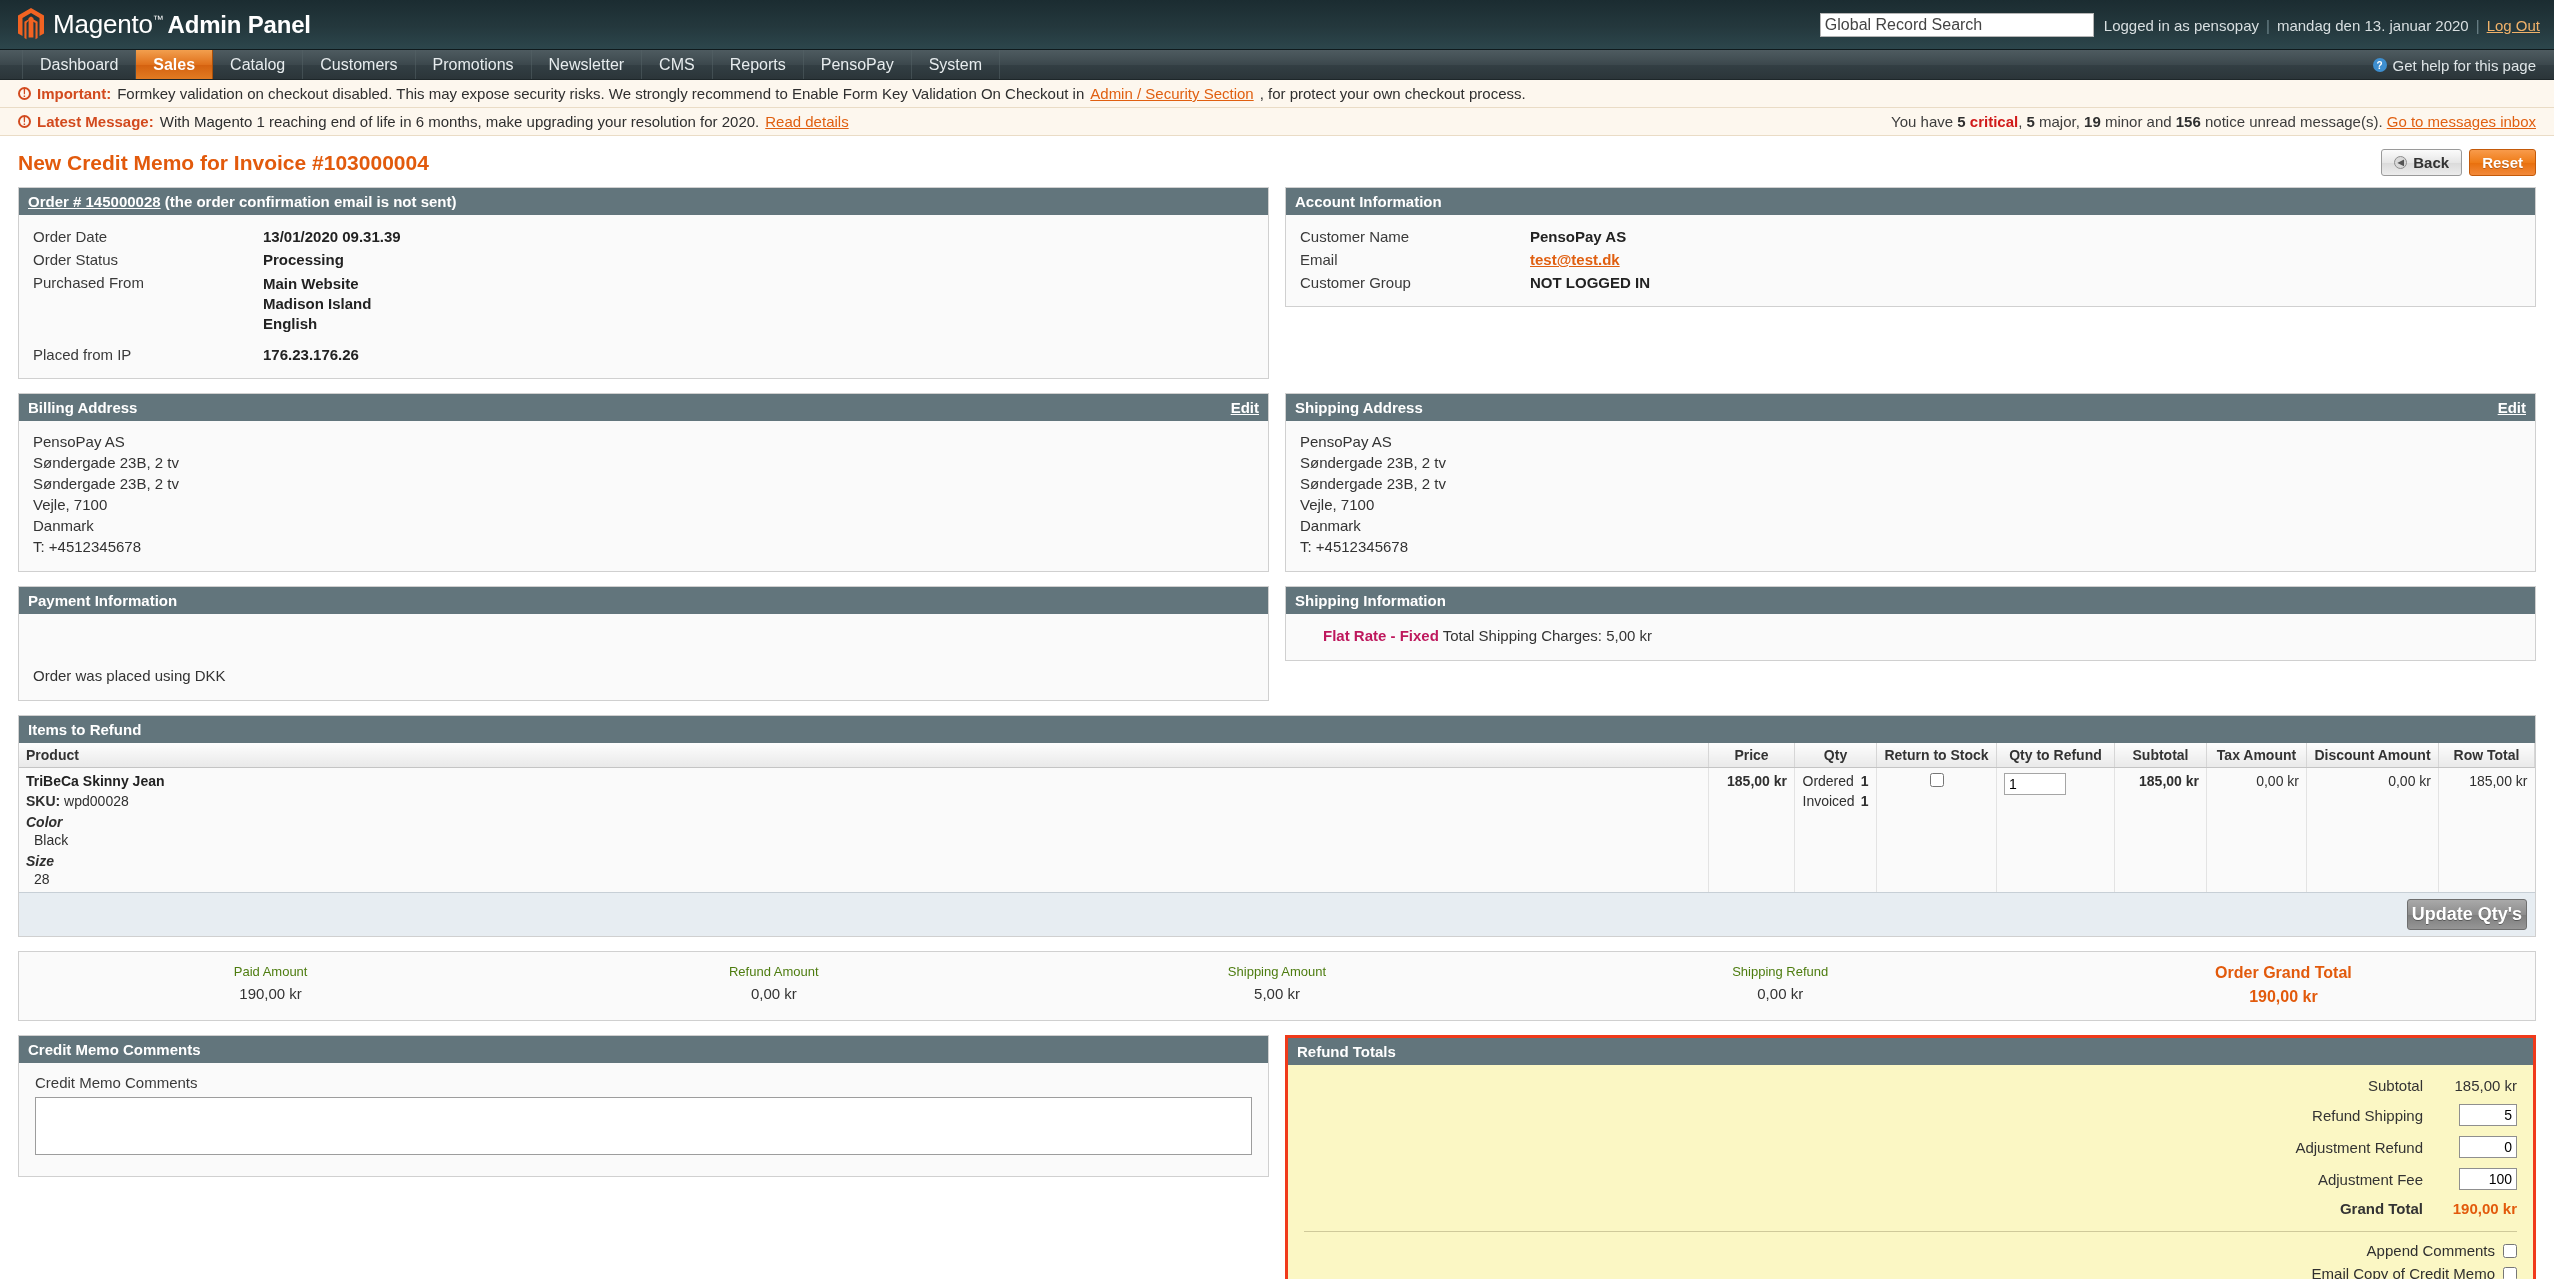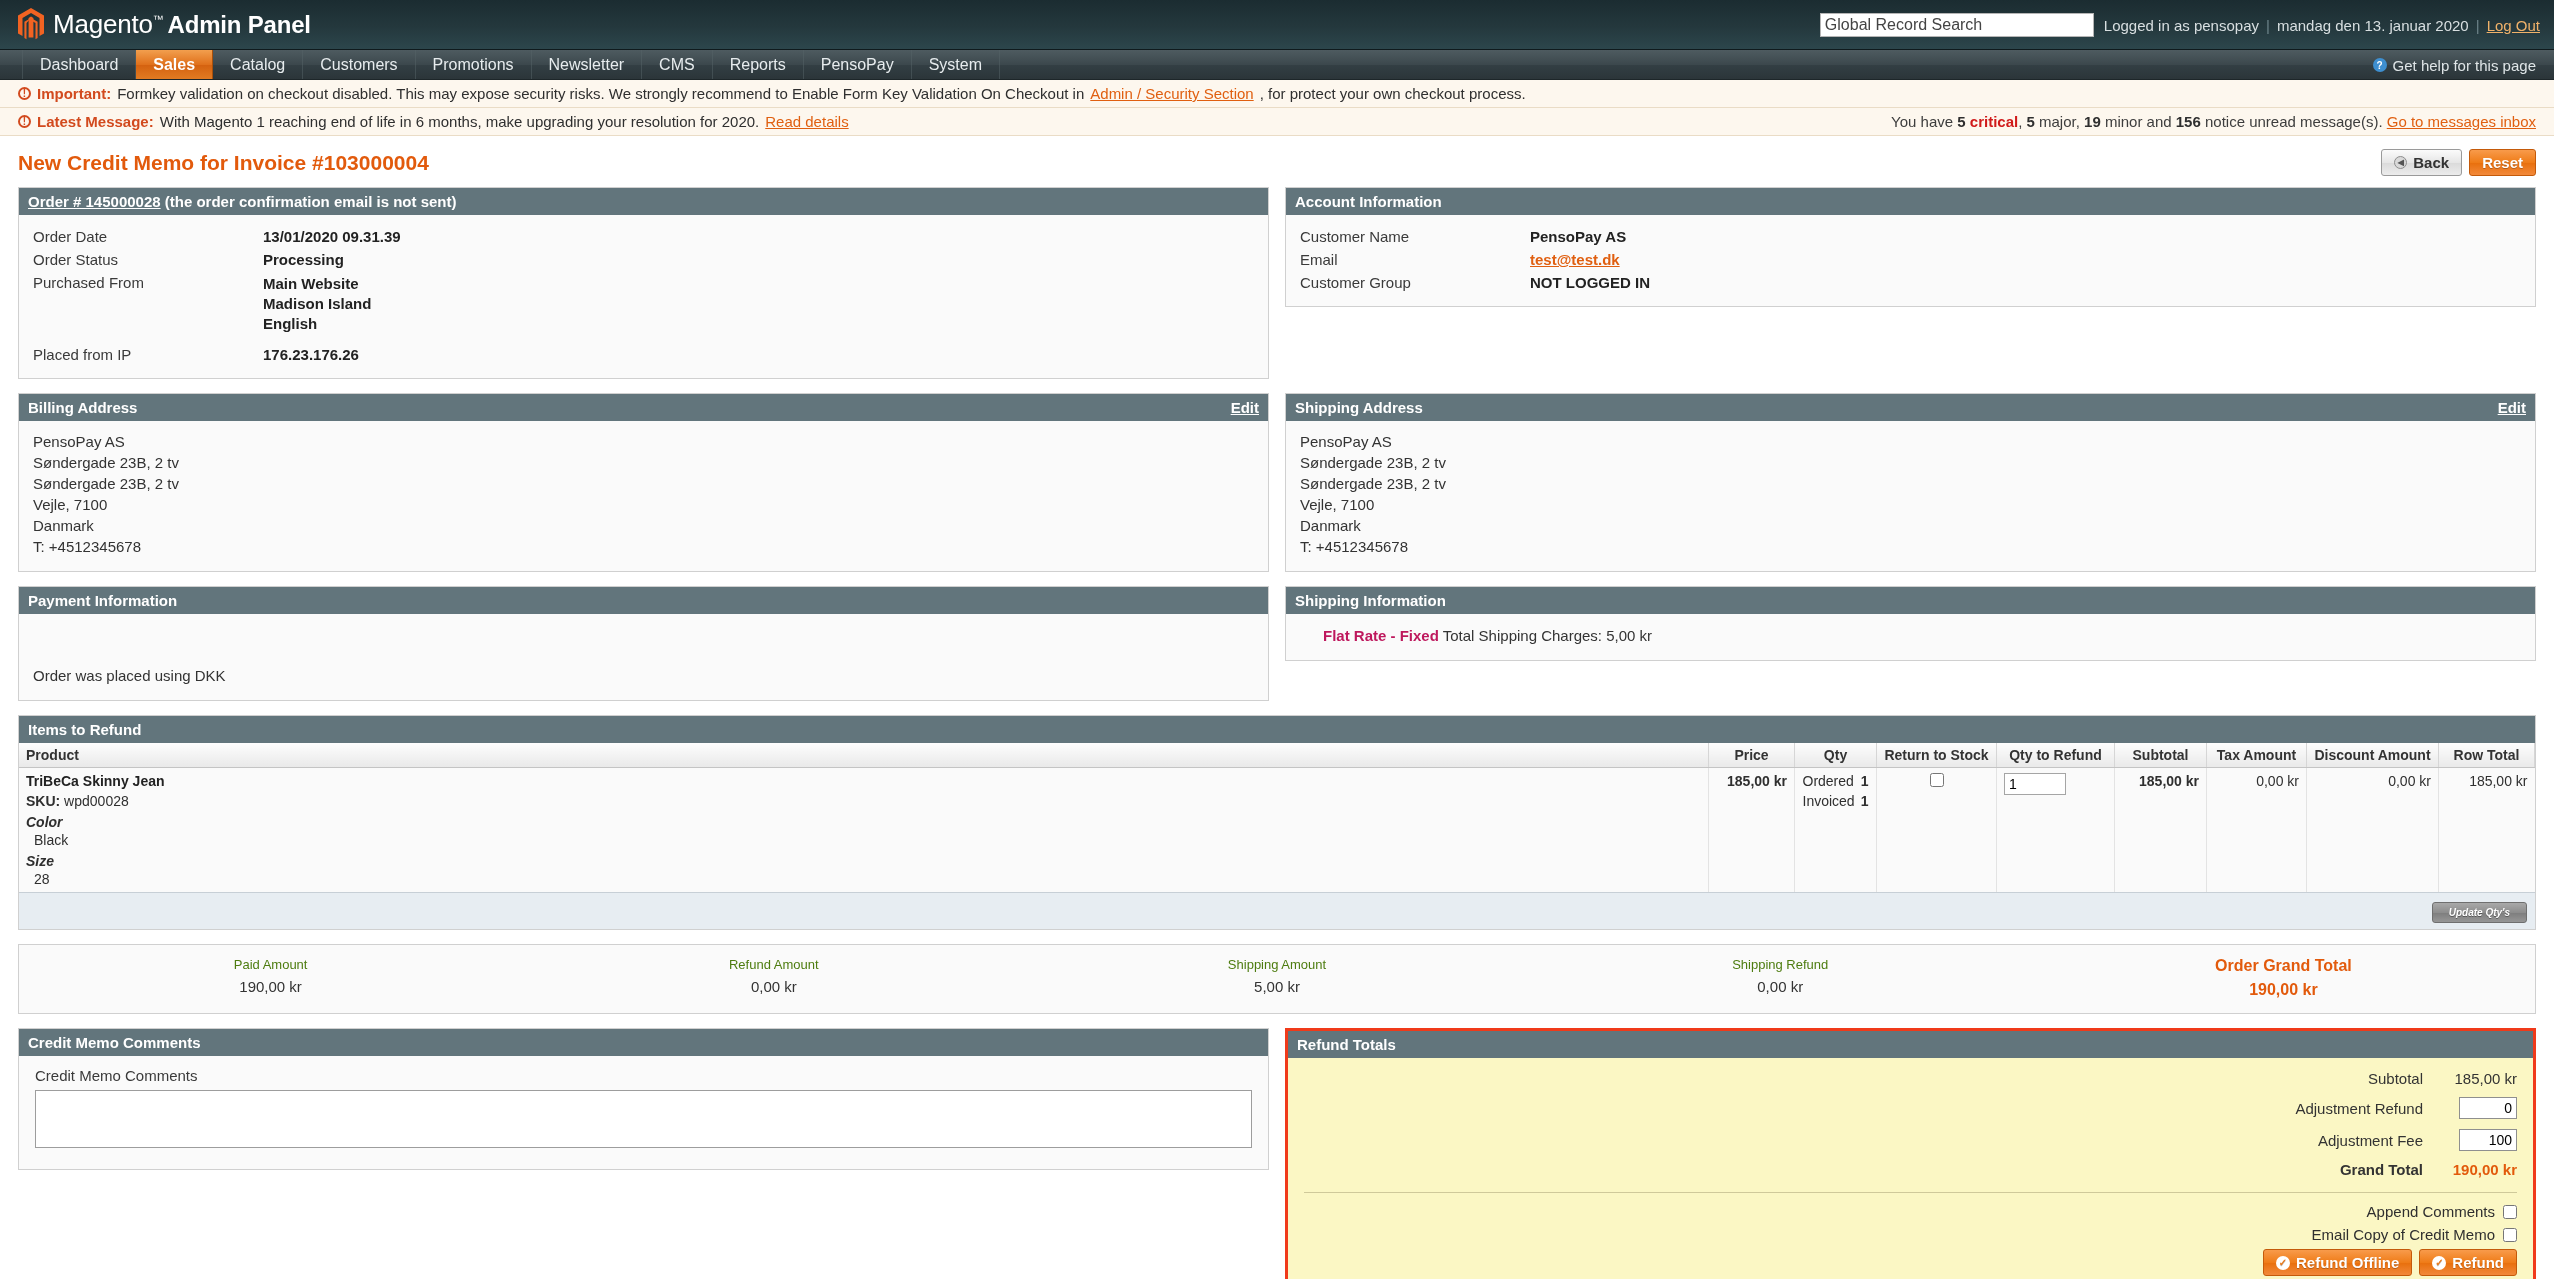--- a/index.html
+++ b/index.html
@@ -197,26 +197,25 @@
   }
   input.cbx {
     width:14px;height:14px;margin:0;
   }
   .items-foot {
     background:#e7edf2; border-top:1px solid #c7cfd6;
     padding: 6px 8px; text-align:right;
   }
   .btn-grey {
     display:inline-flex; align-items:center; justify-content:center;
-    font-size:10px; font-weight:bold; color:#fff;
+    font-size:18px; font-weight:bold; color:#fff;
     text-shadow: 0 1px 0 rgba(0,0,0,.35);
-    padding: 4px 16px; border-radius:3px; cursor:pointer;
+    padding: 4px 4px; border-radius:3px; cursor:pointer;
     border:1px solid #6f6f6f;
     background: linear-gradient(to bottom,#a9a9a9 0%,#8d8d8d 50%,#7d7d7d 51%,#969696 100%);
-    font-style: italic;
   }
 
   
   .totals-strip {
     border:1px solid #d0d0d0; background:#fafafa;
     display:flex; padding: 12px 0 14px 0; margin-bottom: 14px;
   }
   .tot-cell { flex:1 1 0; text-align:center; }
   .tot-lbl { font-size:13px; color:#4d7c0f; }
   .tot-val { font-size:15px; color:#333; margin-top: 6px; }
@@ -546,20 +545,26 @@
       <div class="refund-outer">
         <div class="panel-head">
           <span>Refund Totals</span>
         </div>
         <div class="refund-body">
           <div class="rt-row">
             <div class="rt-lbl">Subtotal</div>
             <div class="rt-val">185,00 kr</div>
           </div>
           <div class="rt-row">
+            <div class="rt-lbl">Refund Shipping</div>
+            <div class="rt-val" style="width:82px;display:flex;justify-content:flex-end;">
+              <input class="rt-input" type="text" value="5" style="">
+            </div>
+          </div>
+          <div class="rt-row">
             <div class="rt-lbl">Adjustment Refund</div>
             <div class="rt-val" style="width:82px;display:flex;justify-content:flex-end;">
               <input class="rt-input" type="text" value="0" style="">
             </div>
           </div>
           <div class="rt-row">
             <div class="rt-lbl">Adjustment Fee</div>
             <div class="rt-val" style="width:82px;display:flex;justify-content:flex-end;">
               <input class="rt-input" type="text" value="100" style="">
             </div>

